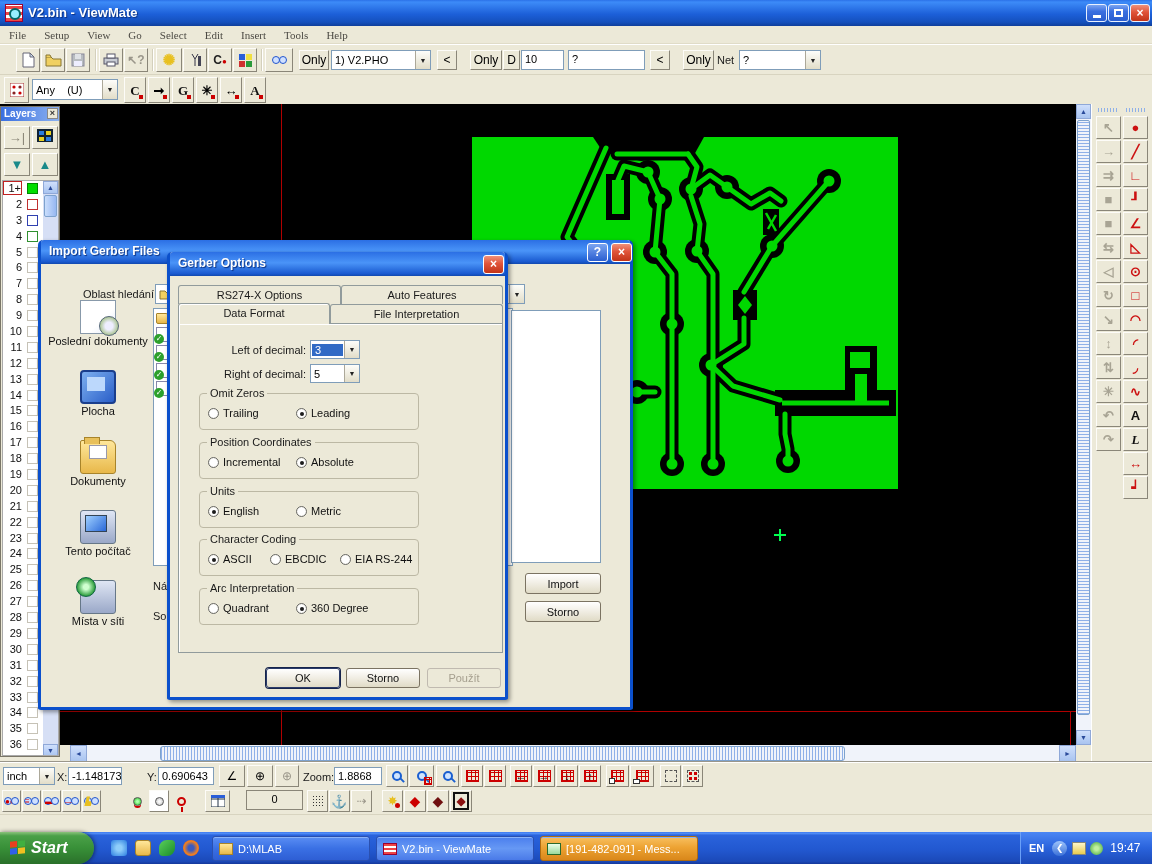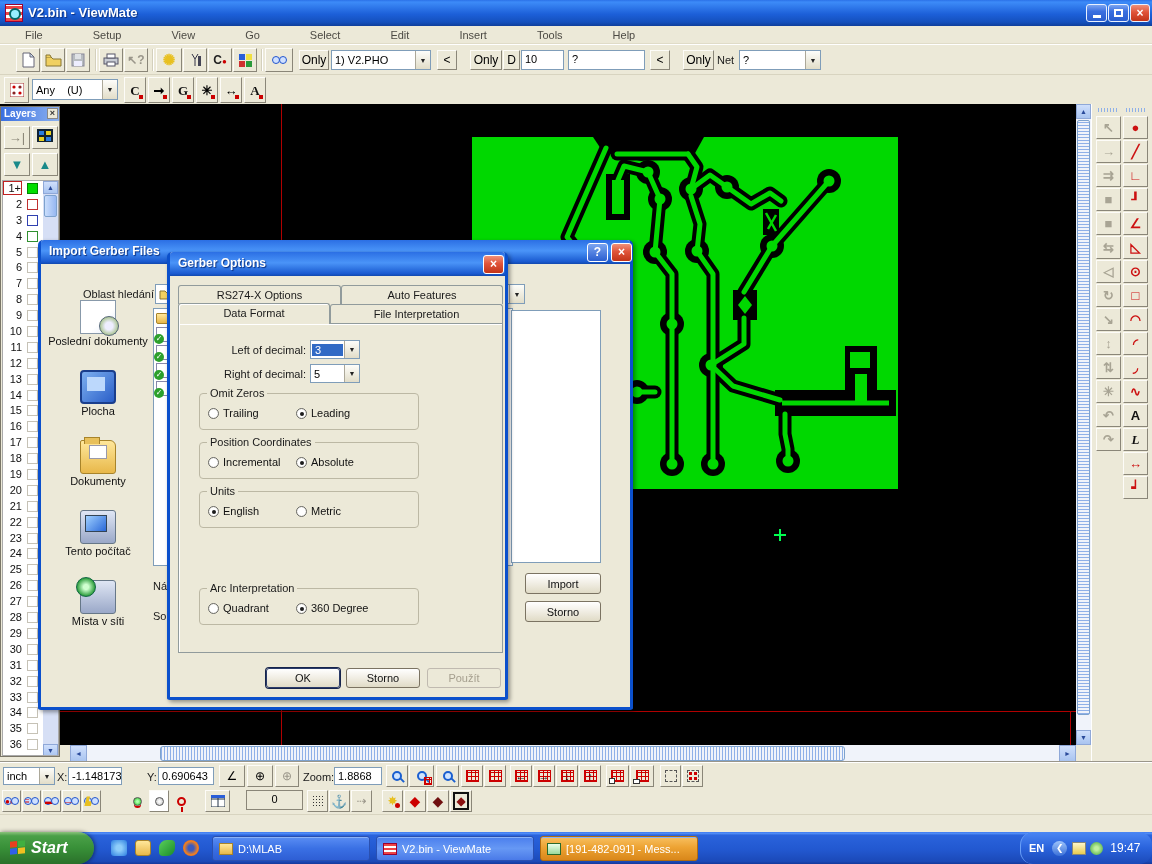--- a/index.html
+++ b/index.html
@@ -15,21 +15,21 @@
   .app-icon { position:absolute; left:5px; top:4px; width:18px; height:18px; background:#fff; border:1px solid #903; 
     background-image:repeating-linear-gradient(0deg,#e44 0 3px,#fff 3px 6px),repeating-linear-gradient(90deg,rgba(228,68,68,.8) 0 3px,rgba(255,255,255,0) 3px 6px); }
   .app-icon::after { content:""; position:absolute; right:1px; bottom:1px; width:8px; height:8px; border:2px solid #066; border-radius:50%; background:#9ef; }
   .winbtn { position:absolute; top:4px; width:21px; height:18px; border-radius:3px; border:1px solid #e8f0ff;
     background:linear-gradient(180deg,#7ba4f0 0%,#3a6fe0 40%,#2a5ed0 100%); color:#fff; text-align:center; line-height:16px; font-size:12px; font-weight:bold; }
   .winbtn.close { background:linear-gradient(180deg,#f09078 0%,#e0543a 45%,#c23418 100%); }
   .minbar { display:inline-block; width:8px; height:3px; background:#fff; margin-top:10px; }
   .maxbox { display:inline-block; width:9px; height:8px; border:2px solid #fff; margin-top:4px; }
 
   .menubar { left:0; top:26px; width:1152px; height:18px; background:#ece9d8; display:flex; align-items:center; border-bottom:1px solid #e0dcc8; }
-  .mitem { padding:2px 25px; color:#4c4a44; }
+  .mitem { padding:2px 9px; color:#4c4a44;font-family:Liberation Serif, serif; }
 
   .toolbar { background:#ece9d8; border-top:1px solid #fff; }
   .tb1 { left:0; top:44px; width:1152px; height:30px; }
   .tb2 { left:0; top:74px; width:1152px; height:30px; border-top:1px solid #d8d4c0; }
   .tbtn { position:absolute; background:#ece9d8; border:1px solid; border-color:#fdfcf8 #8a8678 #8a8678 #fdfcf8; display:flex; align-items:center; justify-content:center; font-size:12px; }
   .tbtn.flat { border-color:transparent; }
   .sep { position:absolute; width:2px; background:#d4d0bc; border-right:1px solid #fff; }
   .lbl { position:absolute; color:#1a1a1a; }
   .field { position:absolute; background:#fff; border:1px solid #7f9db9; font-size:11px; padding:1px 3px; line-height:14px; overflow:hidden; white-space:pre; }
   .combo { position:absolute; background:#fff; border:1px solid #7f9db9; display:flex; align-items:center; font-size:11px; }
@@ -124,21 +124,21 @@
   .startbtn { position:absolute; left:0; top:0; width:94px; height:32px; border-radius:0 16px 16px 0; color:#fff; font-weight:bold; font-style:italic; font-size:16px;
     background:linear-gradient(180deg,#8cc27c 0%,#4aa048 12%,#389038 50%,#2a702a 100%); box-shadow:1px 0 4px rgba(0,0,0,.5); display:flex; align-items:center; }
   .flag { display:inline-block; width:16px; height:14px; margin:0 5px 0 10px; transform:skewY(-6deg); }
   .flag i { display:block; float:left; width:7px; height:6px; margin:0 1px 1px 0; }
   .taskbtn { position:absolute; top:4px; height:25px; border-radius:3px; color:#fff; font-size:11px; display:flex; align-items:center; padding:0 6px; overflow:hidden; white-space:nowrap;
     background:linear-gradient(180deg,#5a8ef4 0%,#3a70e4 50%,#2e5ed4 100%); border:1px solid #2a50b0; box-shadow:inset 0 1px 0 #8ab2f8; }
   .taskbtn.active { background:linear-gradient(180deg,#4a7eee 0%,#6698f4 50%,#4a7ae8 100%); }
   .taskbtn.alert { background:linear-gradient(180deg,#f8c060 0%,#eda333 45%,#d9871a 100%); border-color:#b06c10; }
   .tb-ic { width:14px; height:12px; margin-right:5px; flex:none; }
   .tray { position:absolute; right:0; top:0; width:132px; height:32px; display:flex; align-items:center;
-    background:linear-gradient(180deg,#4a86f4 0%,#2a63dc 50%,#1b49b8 100%); border-left:1px solid #6aa0f8; color:#fff;border-radius:13px; }
+    background:linear-gradient(180deg,#4a86f4 0%,#2a63dc 50%,#1b49b8 100%); border-left:1px solid #6aa0f8; color:#fff; }
   .ql-ic { width:16px; height:16px; margin:0 3px; border-radius:3px; display:inline-block; }
 
   
   .rtools { left:1091px; top:104px; width:61px; height:658px; background:#ece9d8; border-left:1px solid #fff; }
   .rtools .tbtn { width:25px; height:23px; }
   .glyph { font-size:13px; line-height:1; }
   .rcol-red { color:#cc1111; font-weight:bold; }
   .col-dark { color:#111; font-weight:bold; }
   .lcol-dim { color:#a8a494; font-weight:bold; }
   .serif { font-family:"Liberation Serif",serif; font-style:italic; }
@@ -749,20 +749,26 @@
       <div class="groupbox" style="left:20px;top:69px;width:220px;height:37px">
         <span class="gtitle">Omit Zeros</span>
         <span class="opt" style="left:8px;top:13px"><span class="radio"></span><span>Trailing</span></span>
         <span class="opt" style="left:96px;top:13px"><span class="radio sel"></span><span>Leading</span></span>
       </div>
       <div class="groupbox" style="left:20px;top:167px;width:220px;height:37px">
         <span class="gtitle">Units</span>
         <span class="opt" style="left:8px;top:13px"><span class="radio sel"></span><span>English</span></span>
         <span class="opt" style="left:96px;top:13px"><span class="radio"></span><span>Metric</span></span>
       </div>
+      <div class="groupbox" style="left:20px;top:215px;width:220px;height:37px">
+        <span class="gtitle">Character Coding</span>
+        <span class="opt" style="left:8px;top:13px"><span class="radio sel"></span><span>ASCII</span></span>
+        <span class="opt" style="left:70px;top:13px"><span class="radio"></span><span>EBCDIC</span></span>
+        <span class="opt" style="left:140px;top:13px"><span class="radio"></span><span>EIA RS-244</span></span>
+      </div>
       <div class="groupbox" style="left:20px;top:264px;width:220px;height:37px">
         <span class="gtitle">Arc Interpretation</span>
         <span class="opt" style="left:8px;top:13px"><span class="radio"></span><span>Quadrant</span></span>
         <span class="opt" style="left:96px;top:13px"><span class="radio sel"></span><span>360 Degree</span></span>
       </div>
     </div>
     <button class="xpbtn default" style="left:96px;top:416px;width:74px;height:20px">OK</button>
     <button class="xpbtn" style="left:176px;top:416px;width:74px;height:20px">Storno</button>
     <button class="xpbtn disabled" style="left:257px;top:416px;width:74px;height:20px">Použít</button>
   </div>

